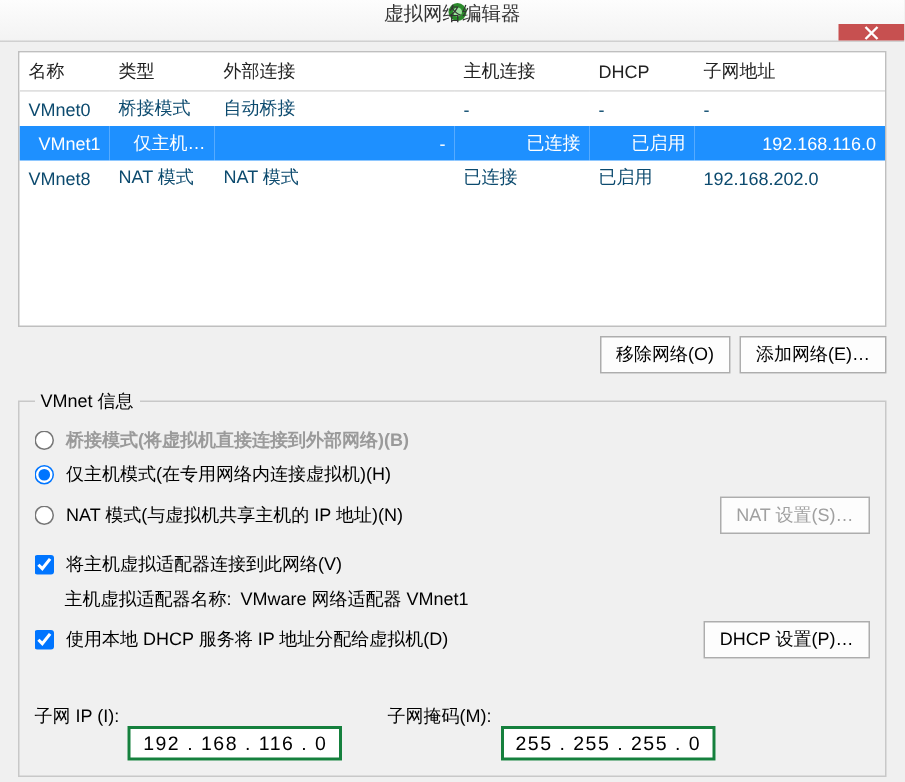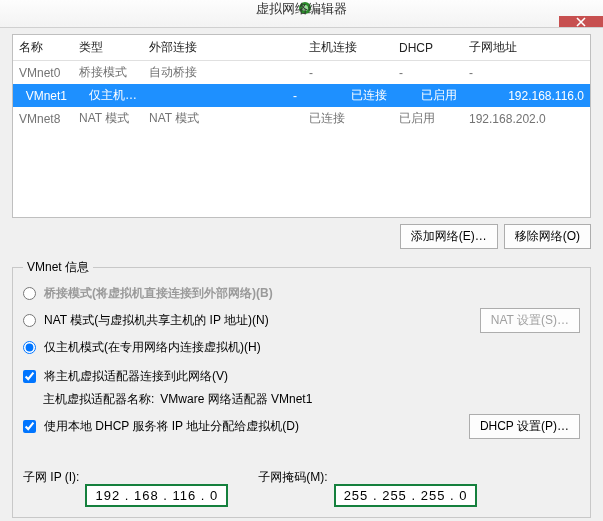--- a/index.html
+++ b/index.html
@@ -56,21 +56,21 @@
     font-size: 12px;
     padding: 4px 6px;
     border-bottom: 1px solid #e0e0e0;
     background: #fff;
     color: #222;
     margin-left: 48px;
   }
   td {
     padding: 3px 6px;
     font-size: 12px;
-    color: #737373;
+    color: #0c4a6e;
     white-space: nowrap;
   }
   tr.selected td { background: #1e90ff; color: #fff; text-align: right; }
   .btnrow {
     margin-top: 6px;
     display: flex; justify-content: flex-end; gap: 6px;
   }
   button {
     font-family: inherit;
     font-size: 12px;
@@ -182,42 +182,42 @@
             <td>NAT 模式</td>
             <td>已连接</td>
             <td>已启用</td>
             <td>192.168.202.0</td>
           </tr>
         </tbody>
     </table>
   </div>
 
   <div class="btnrow">
+    <button>移除网络(O)</button>
     <button>添加网络(E)…</button>
-    <button>移除网络(O)</button>
   </div>
 
   <fieldset>
     <legend>VMnet 信息</legend>
 
     <div class="radio-row">
       <input type="radio" name="mode" style="">
       <span class="disabled-text">桥接模式(将虚拟机直接连接到外部网络)(B)</span>
+    </div>
+
+    <div class="radio-row">
+      <input type="radio" name="mode" checked="" style="">
+      <span>仅主机模式(在专用网络内连接虚拟机)(H)</span>
     </div>
 
     <div class="radio-row">
       <input type="radio" name="mode" style="">
       <span>NAT 模式(与虚拟机共享主机的 IP 地址)(N)</span>
       <span style="flex:1"></span>
       <button class="side-btn" disabled="">NAT 设置(S)…</button>
-    </div>
-
-    <div class="radio-row">
-      <input type="radio" name="mode" checked="" style="">
-      <span>仅主机模式(在专用网络内连接虚拟机)(H)</span>
     </div>
 
     <div style="height:6px"></div>
 
     <div class="check-row">
       <input type="checkbox" checked="" style="">
       <span>将主机虚拟适配器连接到此网络(V)</span>
     </div>
     <div class="sub-row" style="padding-left:20px">
       <span>主机虚拟适配器名称:</span>

